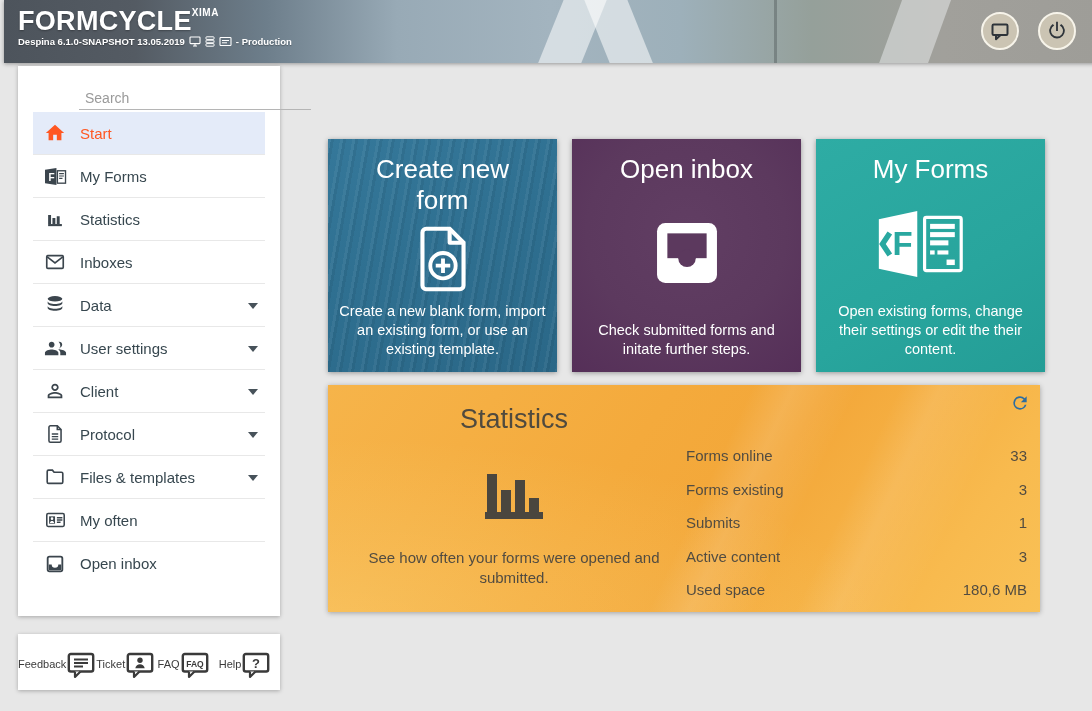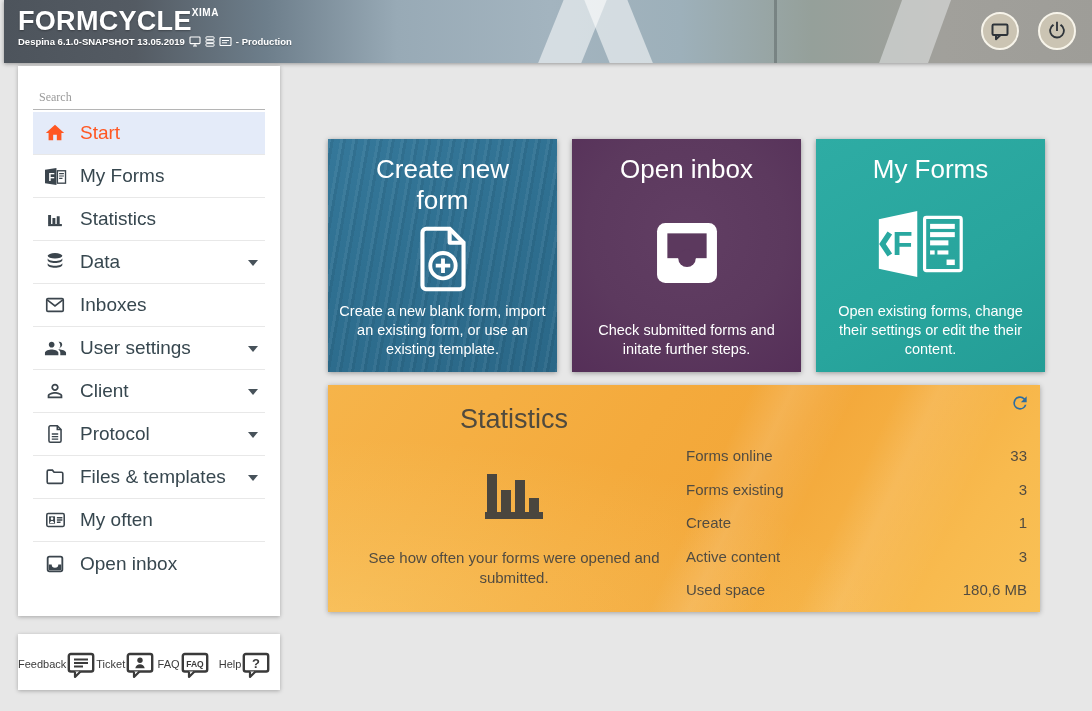--- a/index.html
+++ b/index.html
@@ -20,28 +20,28 @@
   .logo-sup { font-size: 10px; font-weight: bold; vertical-align: 14px; letter-spacing: .6px; }
   .version-line { display: flex; align-items: center; gap: 4px; font-size: 9.5px; font-weight: bold; margin-top: 0; text-shadow: 0 1px 1px rgba(0,0,0,.3); }
   .hbtn { position: absolute; top: 12px; width: 38px; height: 38px; border-radius: 50%; background: #cbc4b3;
     border: 2.5px solid #f7f4ea; color: #2e343a; display: flex; align-items: center; justify-content: center; cursor: pointer; }
   .hbtn-chat { right: 77px; } .hbtn-power { right: 20px; }
 
   
   .sidebar { position: absolute; left: 18px; top: 66px; width: 262px; height: 550px; background: #fff;
     box-shadow: 0 1px 4px rgba(0,0,0,.28); padding: 0 15px; }
   .search-box input { width: 100%; height: 24px; margin-top: 20px; border: none; border-bottom: 1px solid #b5b5b5;
-    background: transparent; outline: none; font-size: 12px; padding: 2px 6px; color: #444; font-family: Liberation Serif, serif; }
+    background: transparent; outline: none; font-size: 14px; padding: 2px 6px; color: #444; font-family: Liberation Sans, sans-serif; margin-left: 46px; }
   .search-box input::placeholder { color: #9a9a9a; }
   .menu { margin-top: 2px; }
   .mi { position: relative; display: flex; align-items: center; height: 43px; border-bottom: 1px solid #e8e8e8;
     color: #37474f; cursor: pointer; }
   .mi:last-child { border-bottom: none; }
   .mi .ic { width: 24px; height: 24px; margin: 0 13px 0 10px; display: flex; align-items: center; justify-content: center; color: #3b454d; }
-  .mi .lbl { font-size: 19px; }
+  .mi .lbl { font-size: 15px; }
   .mi.active { background: #e4ebf9; color: #ff5722; }
   .mi.active .ic { color: #ff5722; }
   .caret { position: absolute; right: 7px; top: 19px; width: 0; height: 0;
     border-left: 5.5px solid transparent; border-right: 5.5px solid transparent; border-top: 6.5px solid #47525a; }
 
   
   .help-card { position: absolute; left: 18px; top: 634px; width: 262px; height: 56px; background: #fff;
     box-shadow: 0 1px 4px rgba(0,0,0,.28); display: flex; }
   .hitem { flex: 1; display: flex; flex-direction: row; align-items: center; padding-top: 5px; cursor: pointer; }
   .hitem .hlbl { font-size: 11px; color: #3a3a3a; margin-bottom: 1px; }
@@ -157,38 +157,38 @@
             <svg width="22" height="22" viewBox="0 0 24 24" fill="currentColor">
               <path d="M4.5 7.5h3.2v10H4.5zM9.2 11h3.2v6.5H9.2zM13.9 9h3.2v8.5h-3.2z"></path>
               <rect x="4.5" y="17.5" width="15" height="2.3"></rect>
             </svg>
           </span>
         <span class="lbl">Statistics</span>
       </div>
 
       <div class="mi">
         <span class="ic">
+            <svg width="22" height="22" viewBox="0 0 24 24">
+              <rect x="3" y="5" width="18" height="14" rx="1.3" fill="none" stroke="currentColor" stroke-width="1.8"></rect>
+              <path d="M3.5 6.5L12 13l8.5-6.5" fill="none" stroke="currentColor" stroke-width="1.8"></path>
+            </svg>
+          </span>
+        <span class="lbl">Inboxes</span>
+      </div>
+
+      <div class="mi">
+        <span class="ic">
             <svg width="22" height="22" viewBox="0 0 24 24" fill="currentColor">
               <ellipse cx="12" cy="5.3" rx="8" ry="3"></ellipse>
               <path d="M4 8v2.2c0 1.66 3.58 3 8 3s8-1.34 8-3V8c0 1.66-3.58 3-8 3S4 9.66 4 8z"></path>
               <path d="M4 13.2v2.2c0 1.66 3.58 3 8 3s8-1.34 8-3v-2.2c0 1.66-3.58 3-8 3s-8-1.34-8-3z"></path>
             </svg>
           </span>
         <span class="lbl">Data</span>
         <span class="caret"></span>
-      </div>
-
-      <div class="mi">
-        <span class="ic">
-            <svg width="22" height="22" viewBox="0 0 24 24">
-              <rect x="3" y="5" width="18" height="14" rx="1.3" fill="none" stroke="currentColor" stroke-width="1.8"></rect>
-              <path d="M3.5 6.5L12 13l8.5-6.5" fill="none" stroke="currentColor" stroke-width="1.8"></path>
-            </svg>
-          </span>
-        <span class="lbl">Inboxes</span>
       </div>
 
       <div class="mi">
         <span class="ic">
             <svg width="23" height="23" viewBox="0 0 24 24" fill="currentColor">
               <path d="M16 11c1.66 0 2.99-1.34 2.99-3S17.66 5 16 5c-.29 0-.62.02-.89.07 1.11.98 1.89 2.31 1.89 3.93s-.78 2.95-1.89 3.93c.27.05.6.07.89.07zm-8 0c1.66 0 2.99-1.34 2.99-3S9.66 5 8 5 5 6.34 5 8s1.34 3 3 3zm0 2c-2.33 0-7 1.17-7 3.5V19h14v-2.5C15 14.17 10.33 13 8 13zm8 0c-.29 0-.62.02-.93.05 1.16.84 1.93 1.97 1.93 3.45V19h6v-2.5c0-2.33-4.67-3.5-7-3.5z"></path>
             </svg>
           </span>
         <span class="lbl">User settings</span>
         <span class="caret"></span>
@@ -354,21 +354,21 @@
     <div class="stats-right">
       <div class="srow">
         <span>Forms online</span>
         <span>33</span>
       </div>
       <div class="srow">
         <span>Forms existing</span>
         <span>3</span>
       </div>
       <div class="srow">
-        <span>Create</span>
+        <span>Submits</span>
         <span>1</span>
       </div>
       <div class="srow">
         <span>Active content</span>
         <span>3</span>
       </div>
       <div class="srow">
         <span>Used space</span>
         <span>180,6 MB</span>
       </div>

